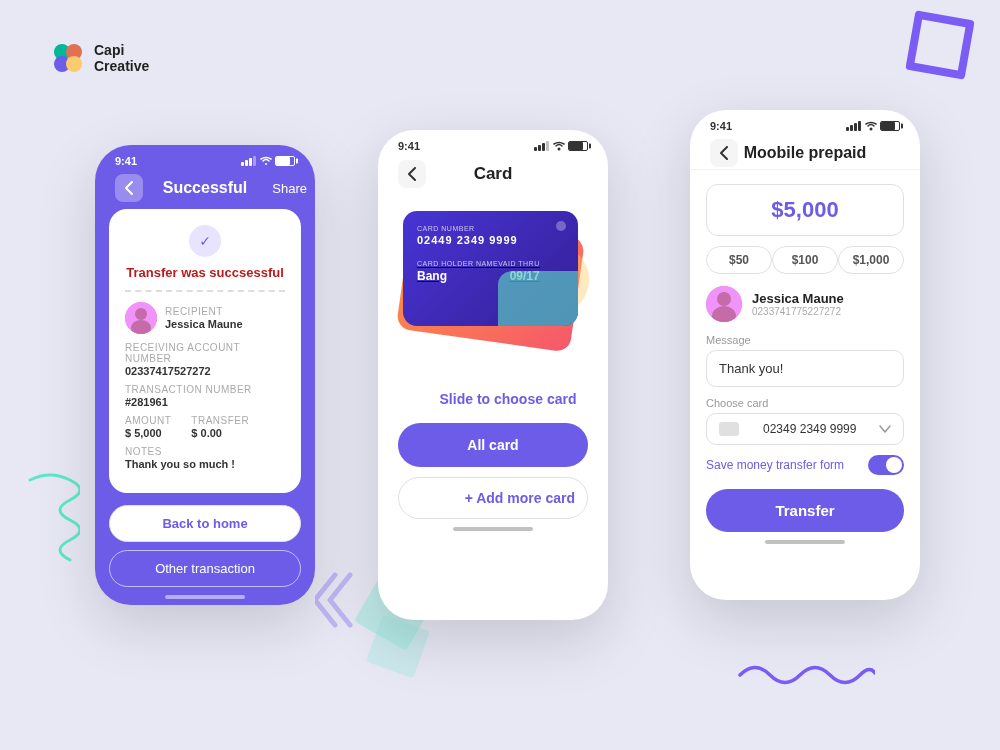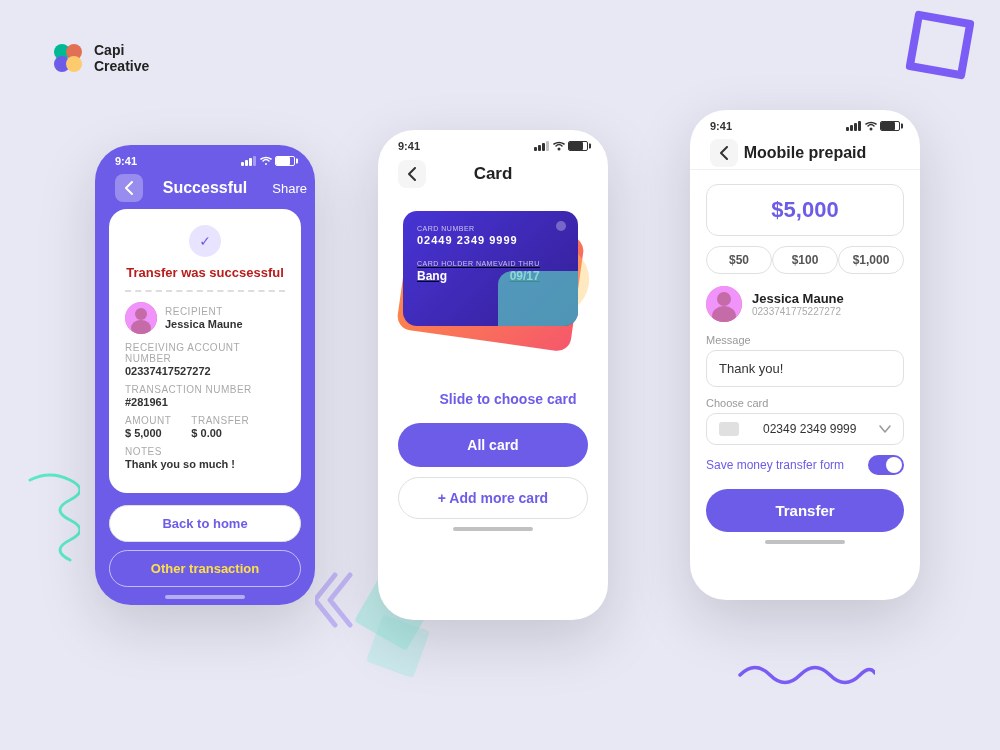--- a/index.html
+++ b/index.html
@@ -190,22 +190,22 @@
       margin-bottom: 8px;
       cursor: pointer;
     }
     .btn-purple-outline {
       width: 100%;
       background: transparent;
       border: 1.5px solid rgba(255,255,255,0.6);
       border-radius: 50px;
       padding: 10px;
       font-size: 13px;
-      font-weight: 700;
-      color: #fde047;
+      font-weight: 400;
+      color: #ffffff;
       text-align: center;
       cursor: pointer;
     }
     .phone-home-indicator {
       width: 80px;
       height: 4px;
       background: rgba(255,255,255,0.5);
       border-radius: 2px;
       margin: 8px auto 0;
     }
@@ -359,21 +359,21 @@
       display: block;
       width: calc(100% - 40px);
       margin: 0 20px;
       background: white;
       color: #6c5ce7;
       border: 1.5px solid #e0e0e0;
       border-radius: 50px;
       padding: 12px;
       font-size: 14px;
       font-weight: 600;
-      text-align: center;
+      text-align: right;
       cursor: pointer;
     }
 
     
     .phone-right {
       width: 230px;
       height: 490px;
       right: 80px;
       top: 110px;
       background: white;

